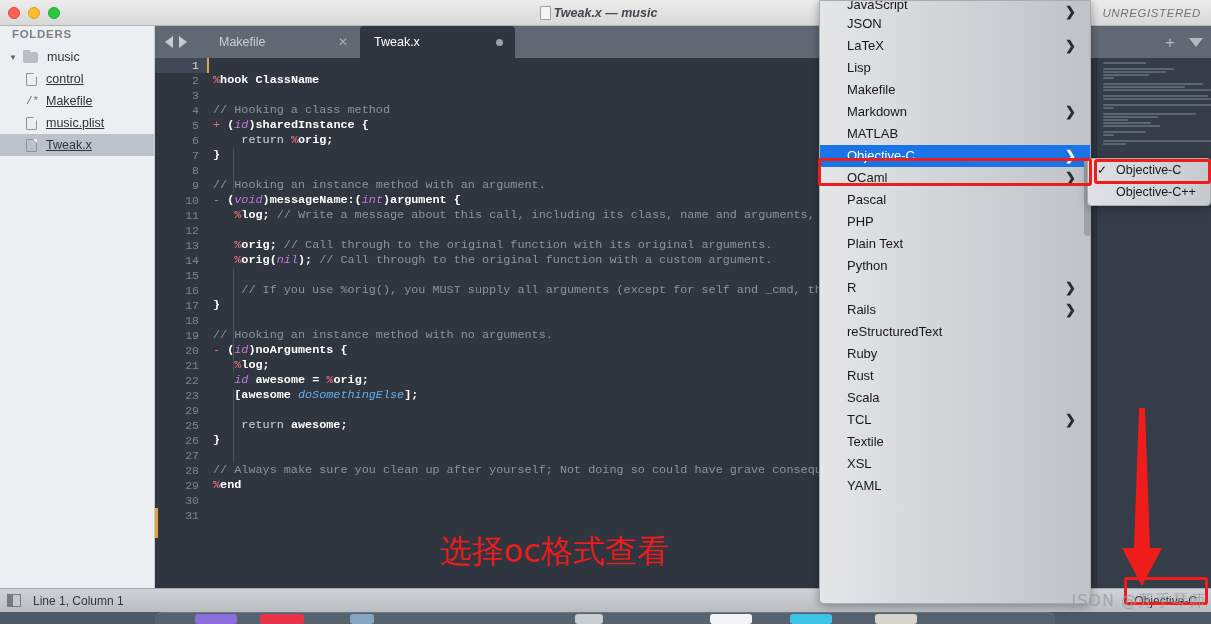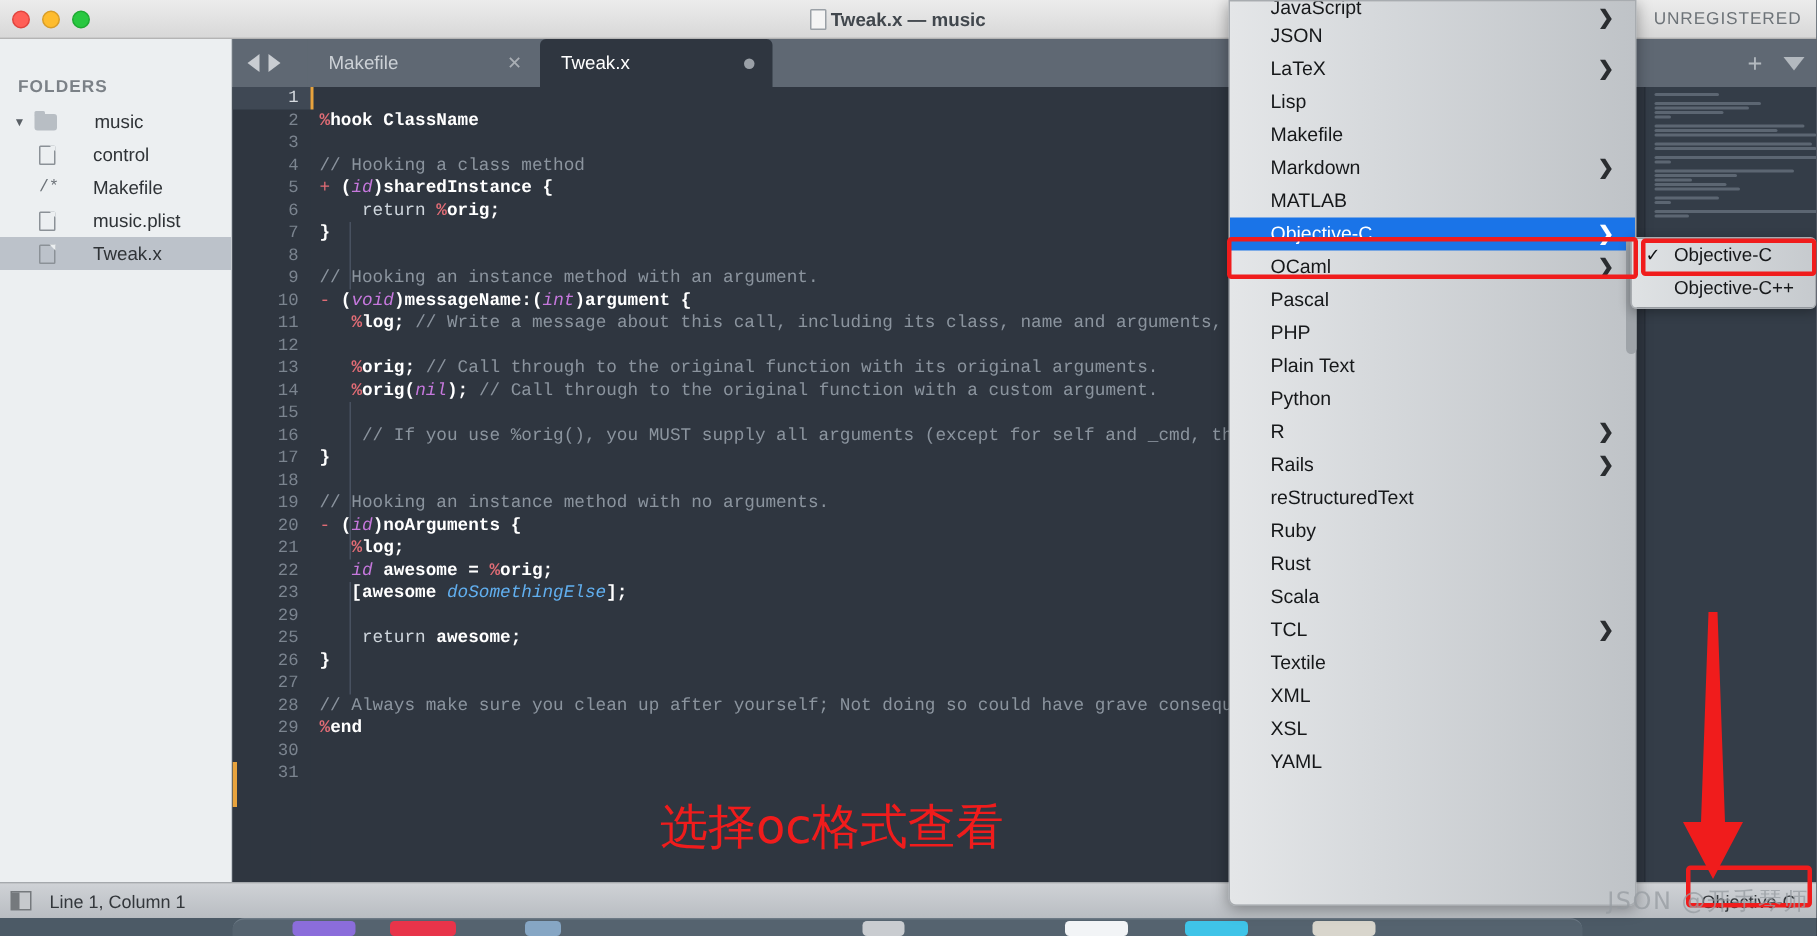--- a/index.html
+++ b/index.html
@@ -14,20 +14,21 @@
   
   .window {
     position: absolute; left: 0; top: 0; width: 1211px; height: 612px;
     background: #e8e8e8;
     overflow: hidden;
   }
   .titlebar {
     position: absolute; left: 0; top: 0; width: 1211px; height: 26px;
     background: linear-gradient(#ececec, #d8d8d8);
     border-bottom: 1px solid #b4b4b4;
+    font-style: italic;
   }
   .traffic { position: absolute; left: 8px; top: 7px; display: flex; gap: 8px; }
   .tl { width: 12px; height: 12px; border-radius: 50%; display:block; }
   .tl.red { background: #ff5f57; border: 1px solid #e0443e; }
   .tl.yellow { background: #febc2e; border: 1px solid #d89d28; }
   .tl.green { background: #28c840; border: 1px solid #1faa32; }
   .win-title {
     position: absolute; left: 0; top: 0; width: 1211px; height: 26px;
     line-height: 26px; text-align: center;
     font-size: 12.5px; font-weight: bold; color: #41474d;
@@ -40,21 +41,21 @@
     position: absolute; right: 10px; top: 0; height: 26px; line-height: 26px;
     font-size: 11.5px; color: #6d7378; letter-spacing: .6px;
   }
 
   
   .sidebar {
     position: absolute; left: 0; top: 26px; width: 155px; height: 562px;
     background: #eceff1; border-right: 1px solid #c7ccd1;
   }
   .folders-head {
-    padding: 26px 0 6px 12px; font-size: 11.5px; font-weight: bold;
+    padding: 2px 0 6px 12px; font-size: 11.5px; font-weight: bold;
     color: #7b8187; letter-spacing: .7px;
   }
   .tree-row {
     display: flex; align-items: center; height: 22px;
     font-size: 12.5px; color: #2f3337; padding-left: 8px; gap: 5px;
   }
   .tree-row.selected { background: #bcc2ca; }
   .twisty { width: 10px; font-size: 8px; color: #5a6066; text-align:center;}
   .folder-ico { width: 15px; height: 11px; position: relative; }
   .folder-ico:before {
@@ -68,22 +69,22 @@
   .file-ico { width: 11px; height: 13px; position: relative; margin-left: 18px;}
   .file-ico:before {
     content:""; position:absolute; inset:0;
     border:1px solid #8b9197; border-radius:1px; background: transparent;
   }
   .file-ico:after {
     content:""; position:absolute; right:0; top:0;
     border-left: 4px solid transparent; border-top: 4px solid #eceff1;
   }
   .mk-ico { margin-left: 18px; width: 11px; font-size: 11px; color: #6b7177; font-family:"Liberation Mono", monospace;}
-  .tree-label { margin-left: 20px; }
-  .tree-row.indent .tree-label { margin-left: 20px; }
+  .tree-label { margin-left: 4px; }
+  .tree-row.indent .tree-label { margin-left: 4px; text-decoration: underline; }
 
   
   .editor-pane {
     position: absolute; left: 155px; top: 26px; width: 1056px; height: 562px;
     background: #2f3640;
   }
   .tabbar {
     position: absolute; left: 0; top: 0; width: 1056px; height: 32px;
     background: #5f6873;
   }
@@ -430,21 +431,20 @@
       <div class="menu-item"><span>Plain Text</span></div>
       <div class="menu-item"><span>Python</span></div>
       <div class="menu-item"><span>R</span><span class="submenu-arrow">❯</span></div>
       <div class="menu-item"><span>Rails</span><span class="submenu-arrow">❯</span></div>
       <div class="menu-item"><span>reStructuredText</span></div>
       <div class="menu-item"><span>Ruby</span></div>
       <div class="menu-item"><span>Rust</span></div>
       <div class="menu-item"><span>Scala</span></div>
       <div class="menu-item"><span>TCL</span><span class="submenu-arrow">❯</span></div>
       <div class="menu-item"><span>Textile</span></div>
-      <div class="menu-item"><span>XML</span></div>
       <div class="menu-item"><span>XSL</span></div>
       <div class="menu-item"><span>YAML</span></div>
     </div>
   <div class="menu-scrollbar" style="position:absolute;left:1084px;top:158px;width:7px;height:78px;background:#9ea3a8;border-radius:4px;"></div>
 
   <div class="submenu" id="oc-submenu">
       <div class="submenu-item"><span class="submenu-check">✓</span><span>Objective-C</span></div>
       <div class="submenu-item"><span>Objective-C++</span></div>
     </div>
 

